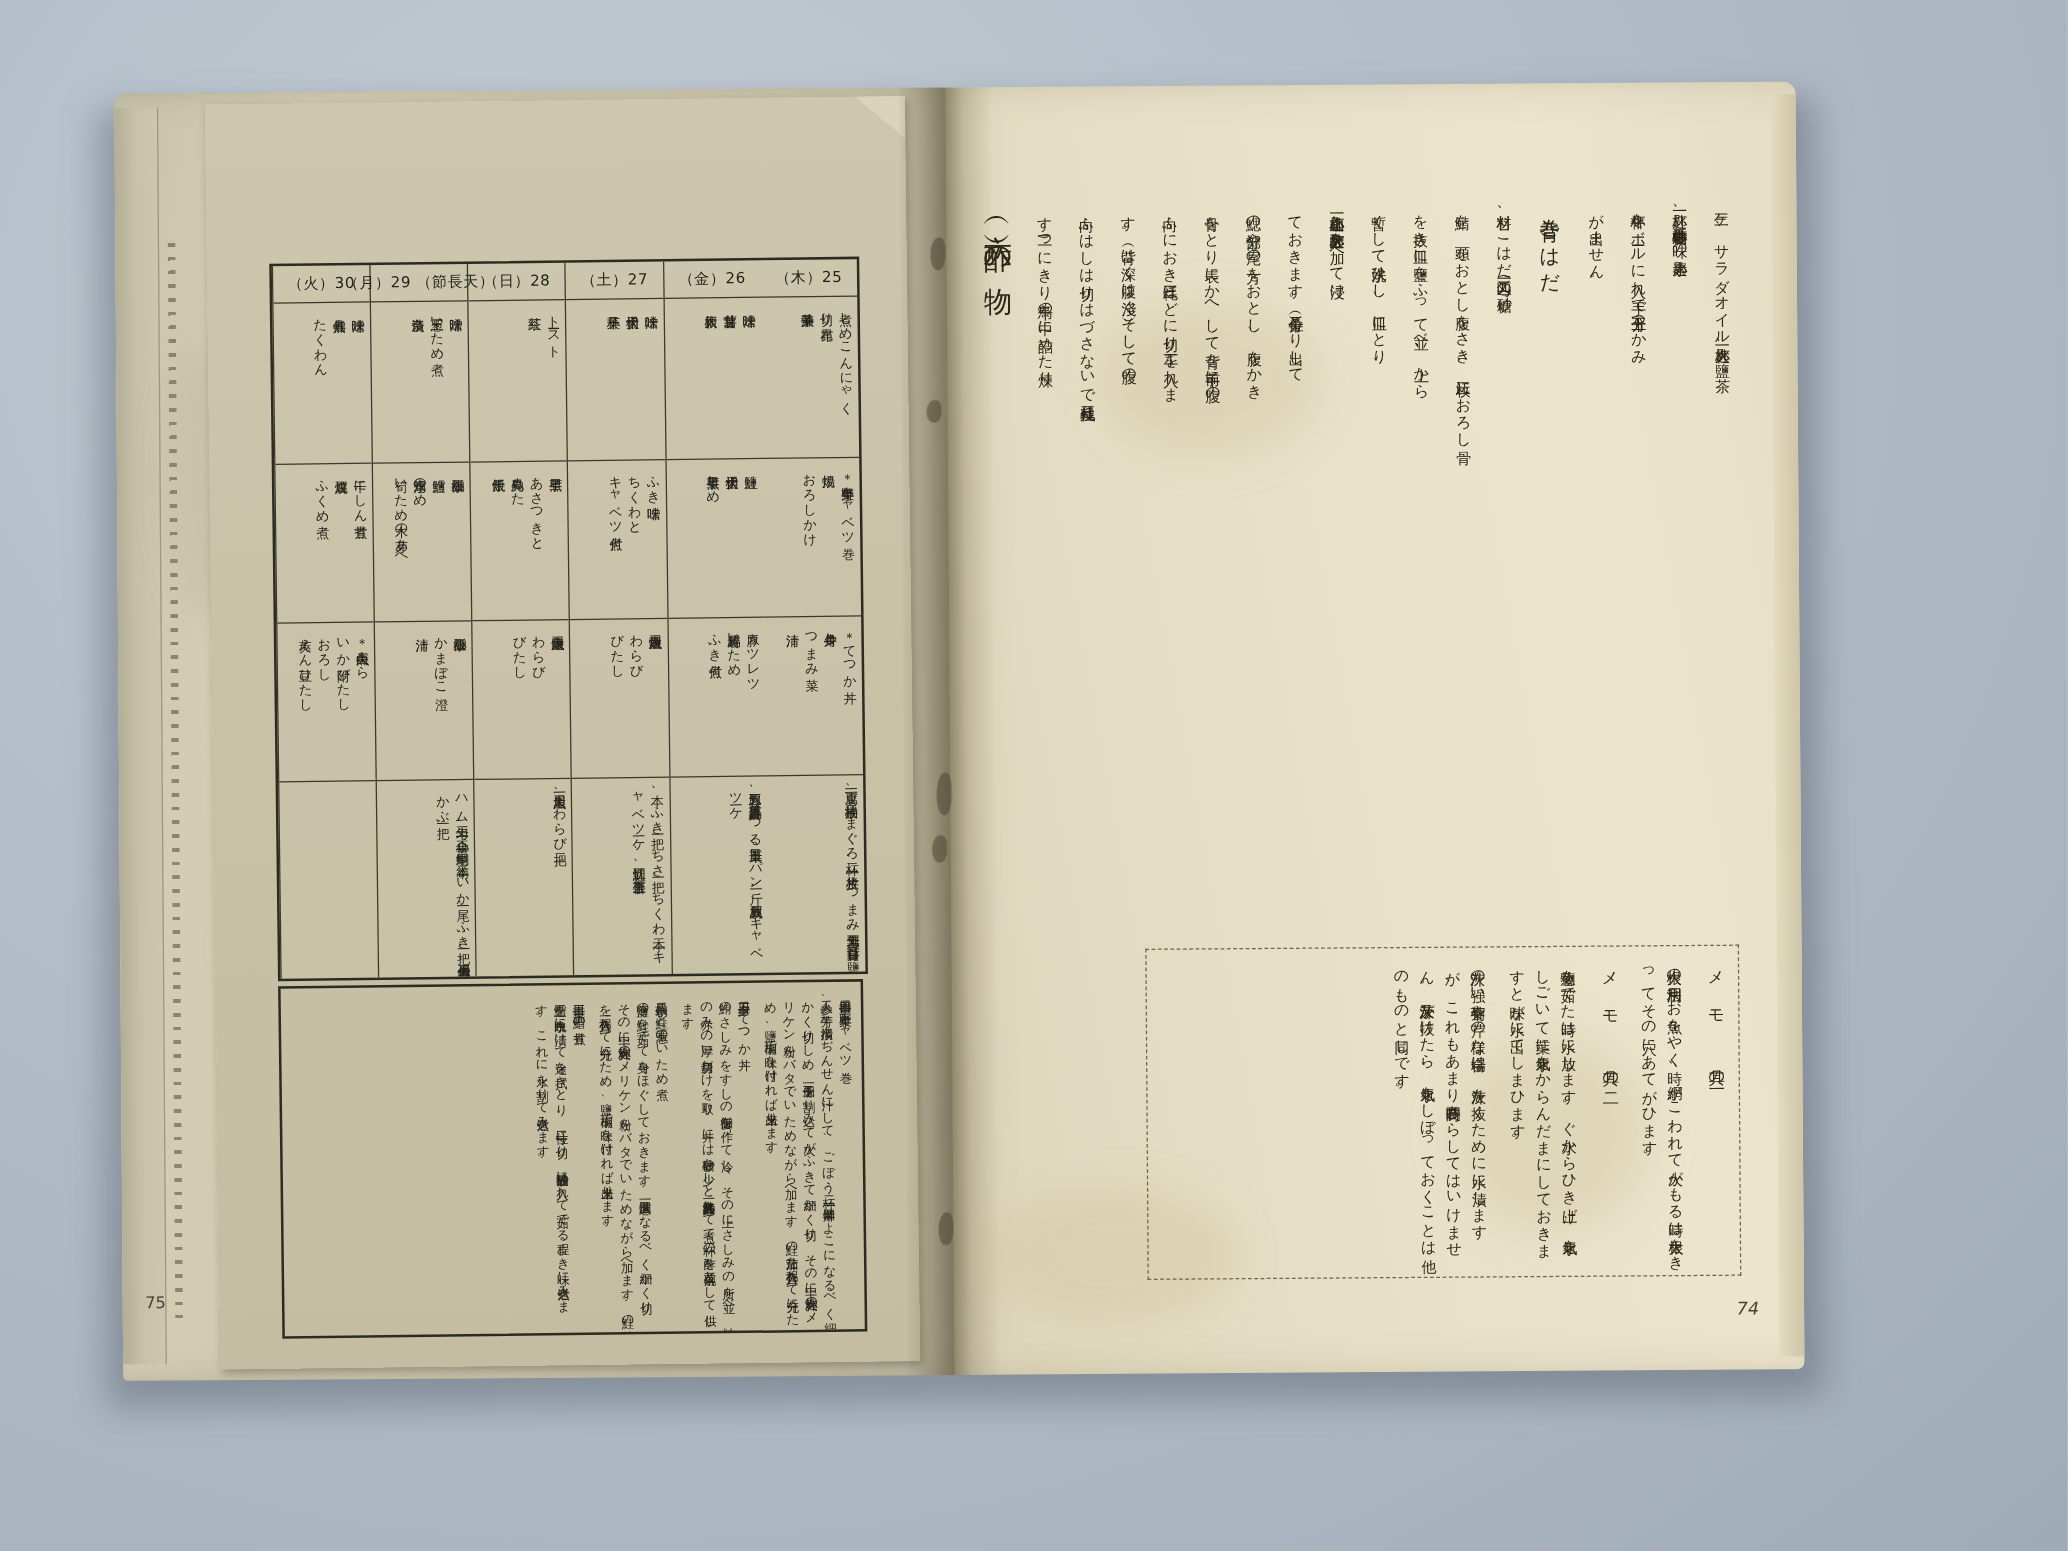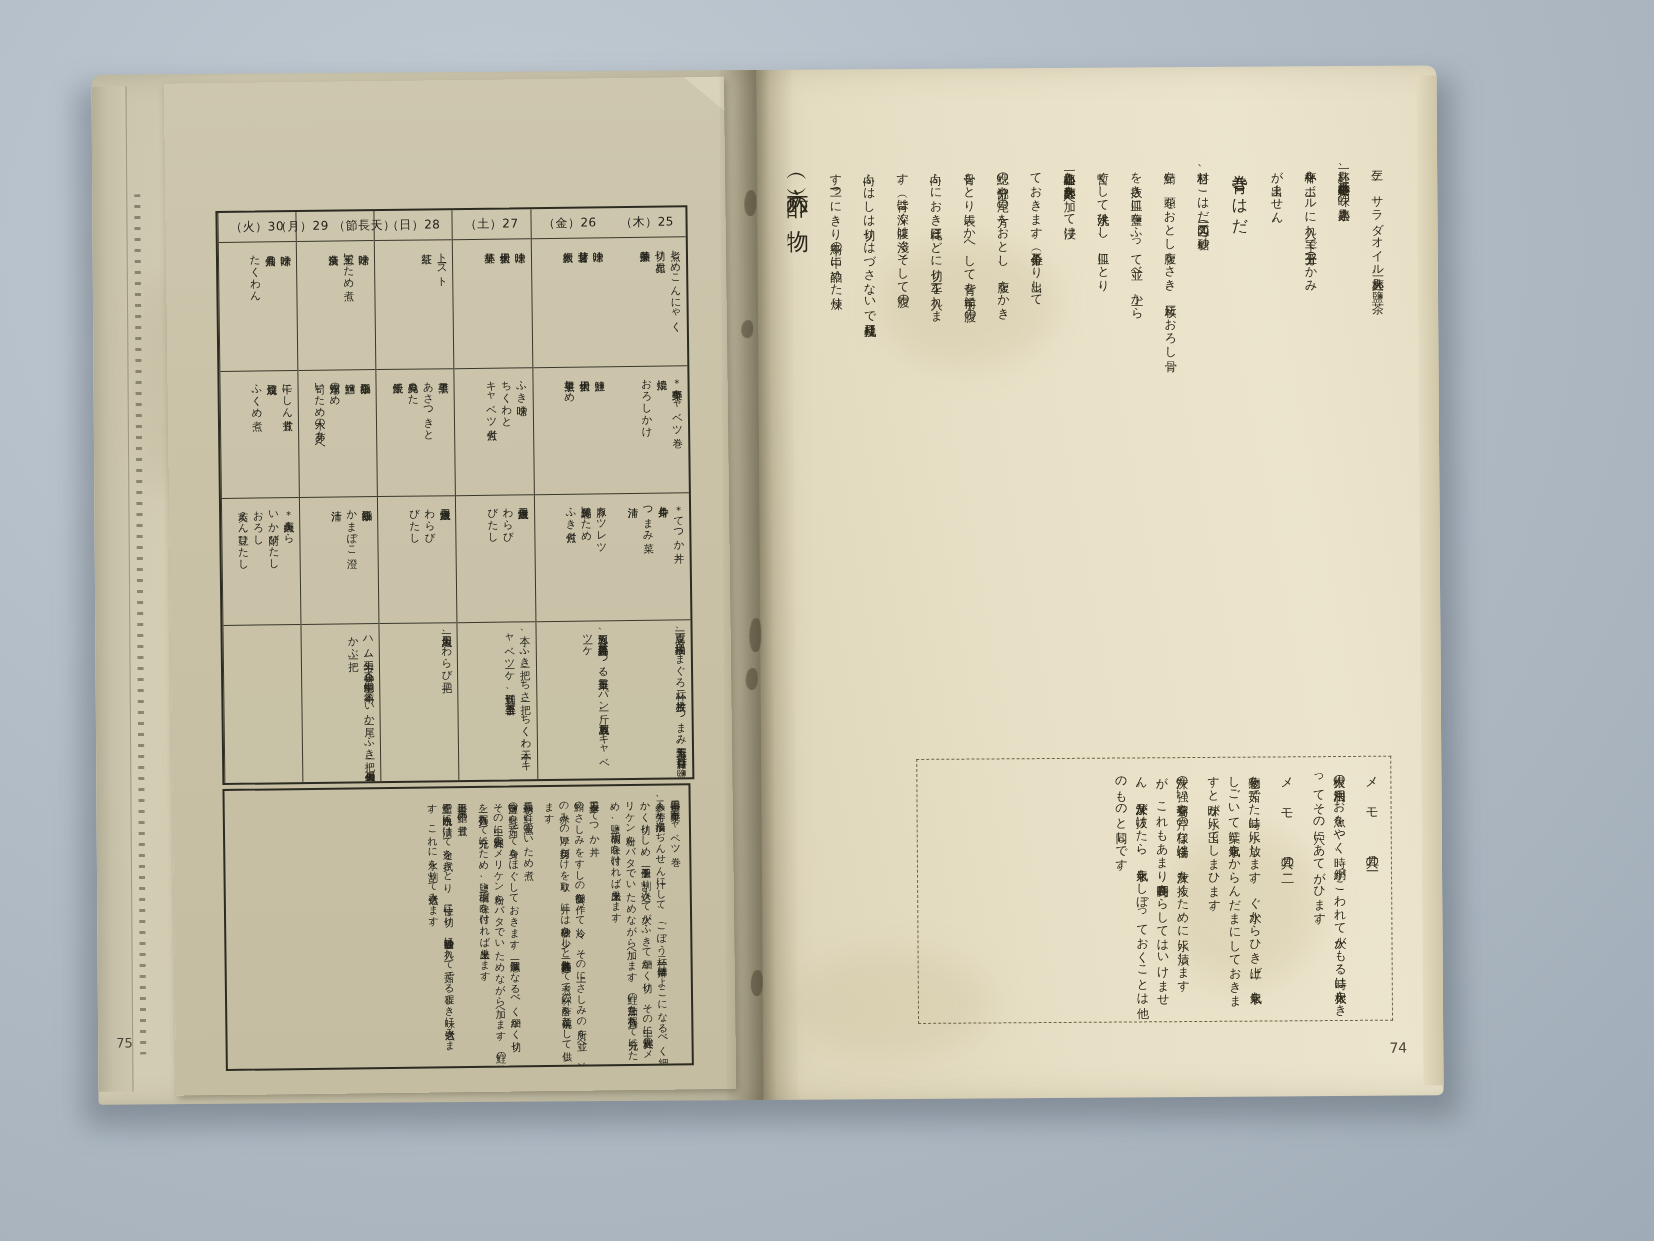--- a/index.html
+++ b/index.html
@@ -283,20 +283,21 @@
     max-height: 100%;
   }
   .mcol.label { font-size: 13px; letter-spacing: 2px; }
 
   #right-folio {
     position: absolute;
     right: 36px;
     bottom: 40px;
     font-size: 14px;
     color: #4b4431;
+    font-style: italic;
   }
 </style>
 </head>
 <body>
 
 <div id="photo-backdrop"></div>
 
 <div id="book">
   <div id="book-shadow"></div>
 

